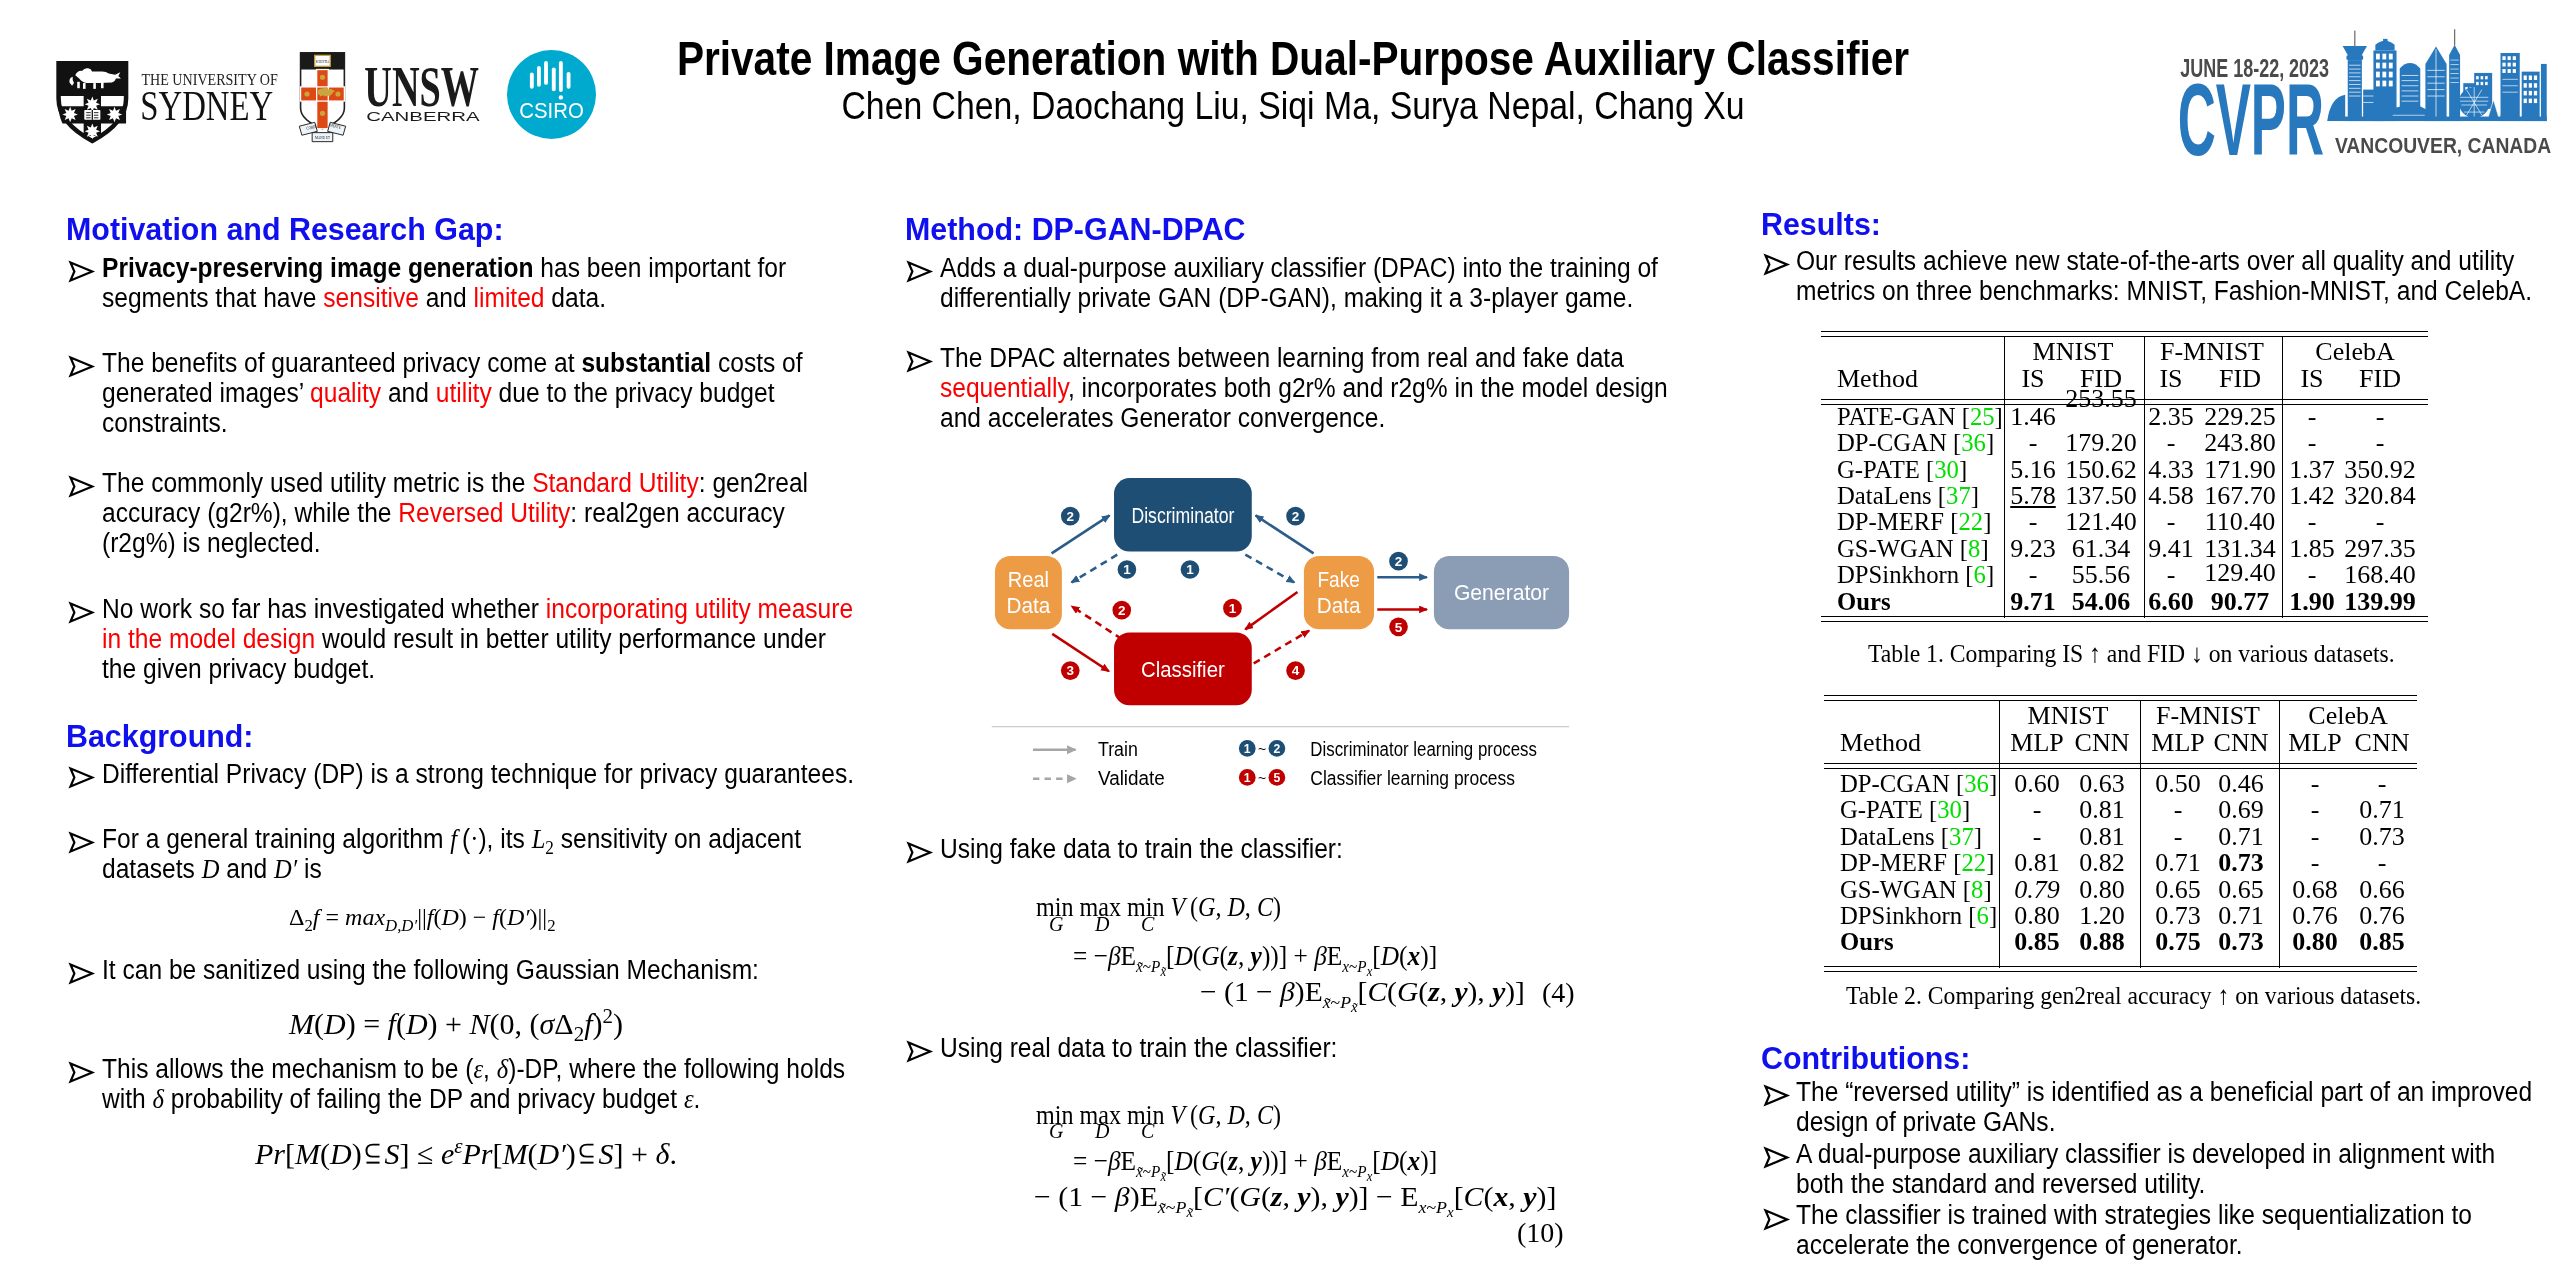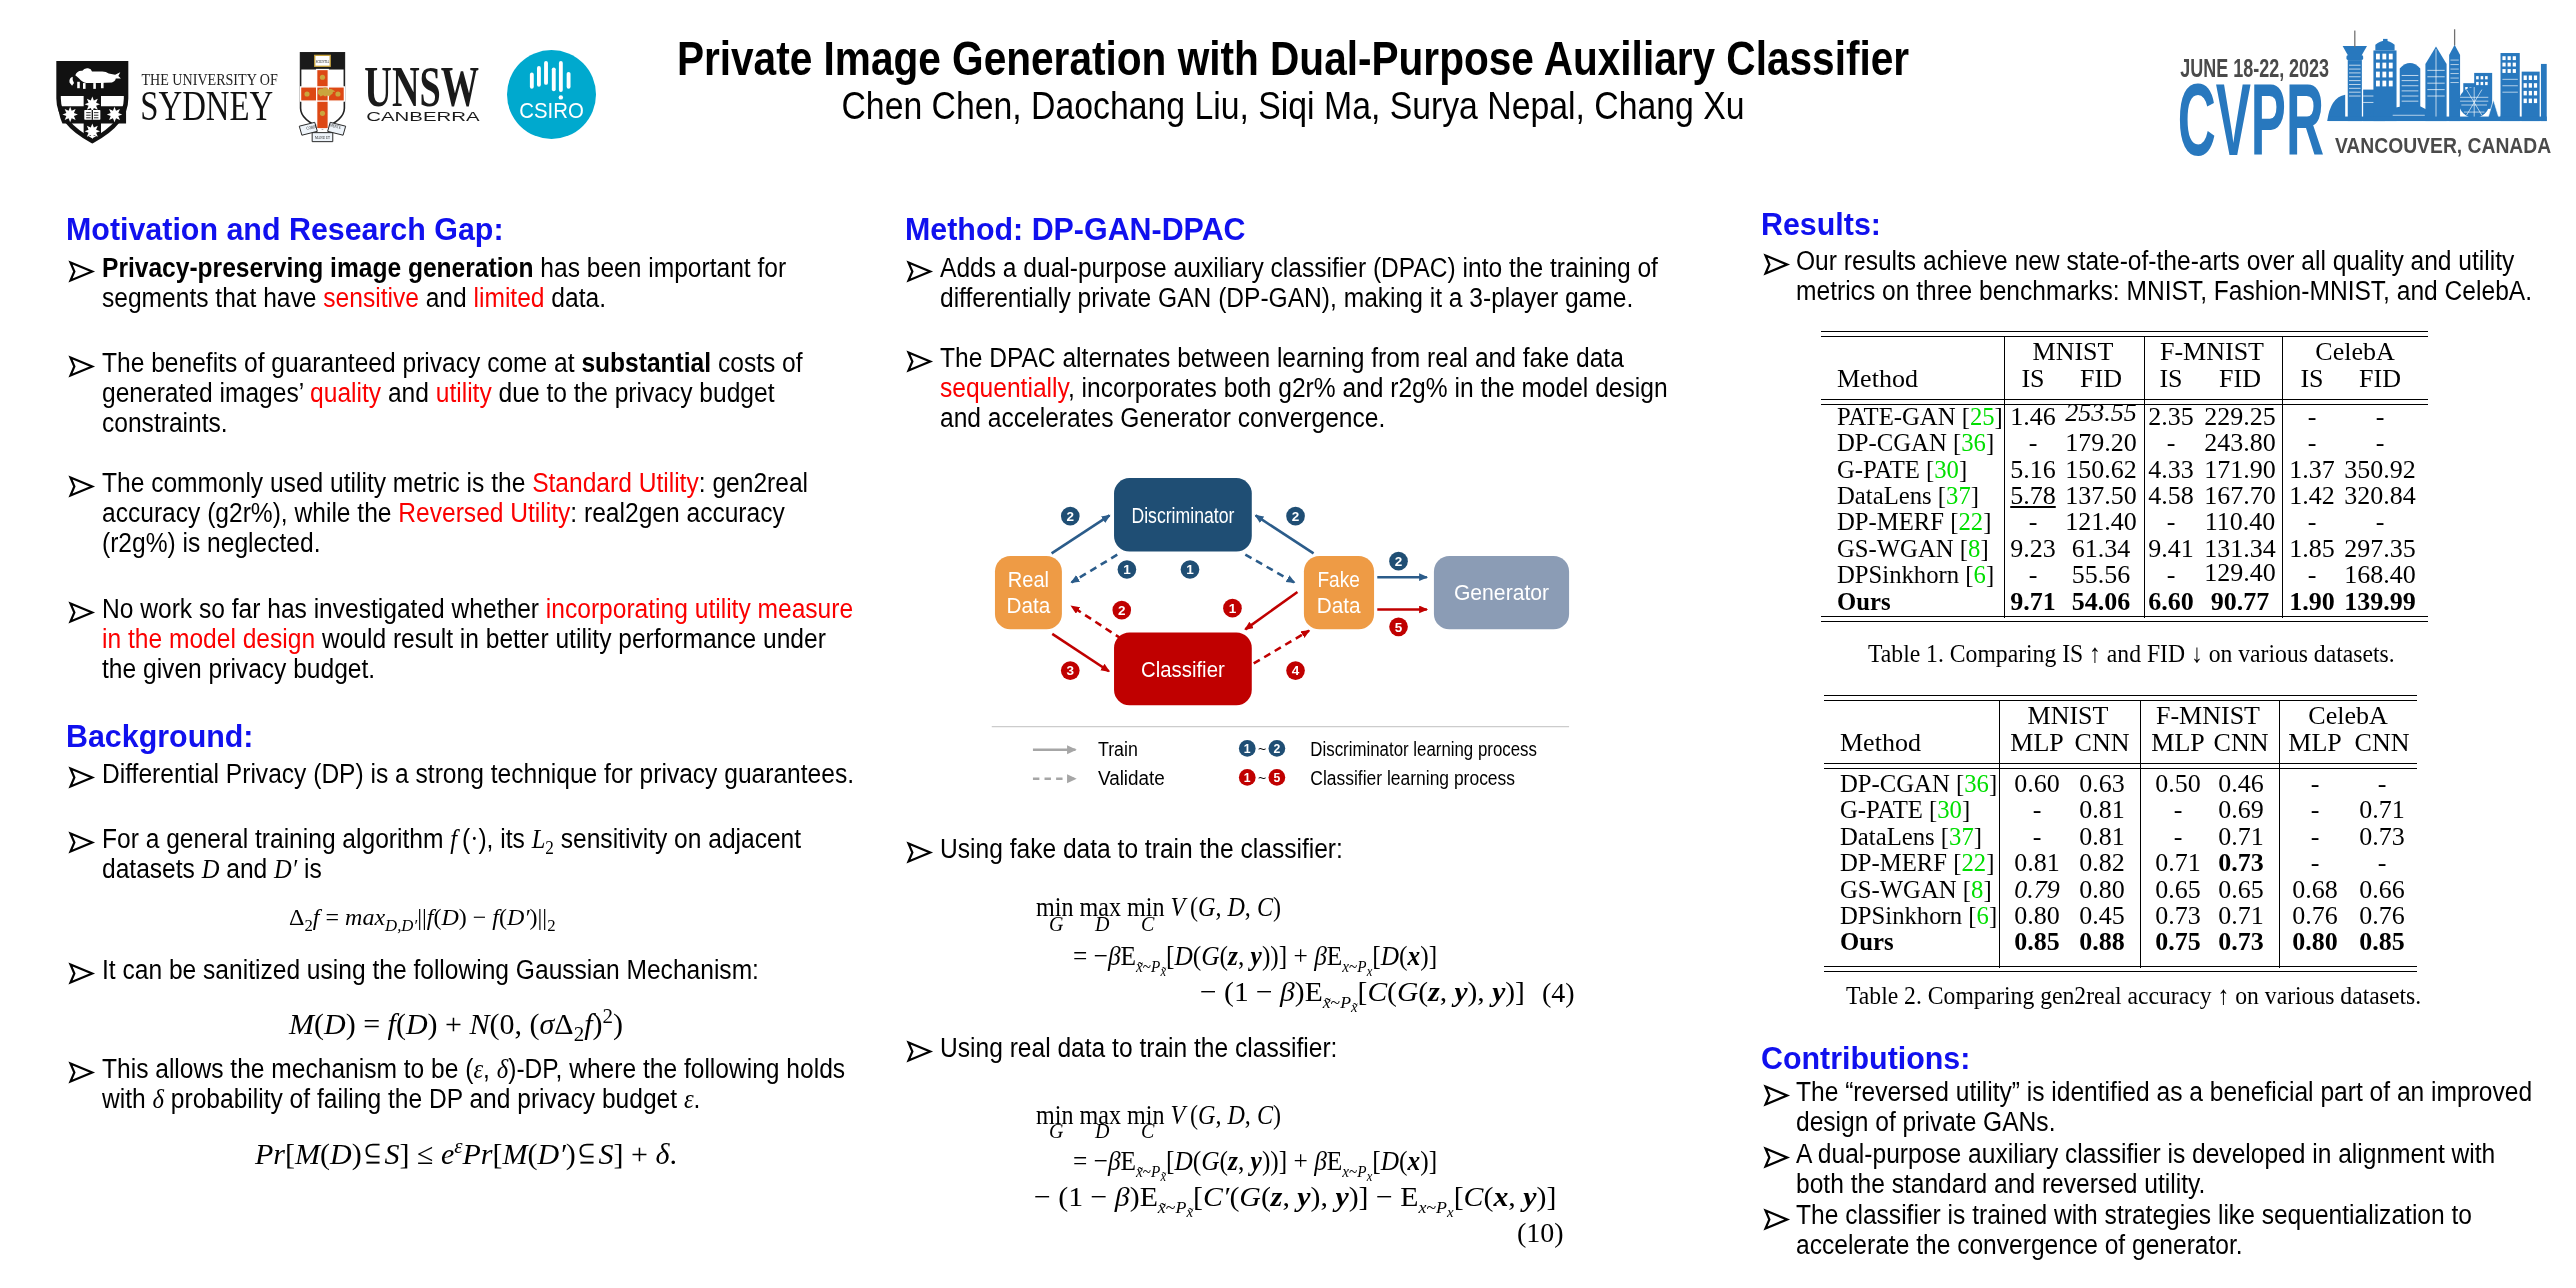--- a/index.html
+++ b/index.html
@@ -458,21 +458,21 @@
   <span class="ts tc" style="left:534px;top:8.4px;">CelebA</span>
   <span class="ts" style="left:16px;top:35px;">Method</span>
   <span class="ts tc" style="left:212px;top:35px;">IS</span>
     <span class="ts tc" style="left:280px;top:35px;">FID</span>
   <span class="ts tc" style="left:350px;top:35px;">IS</span>
     <span class="ts tc" style="left:419px;top:35px;">FID</span>
   <span class="ts tc" style="left:491px;top:35px;">IS</span>
     <span class="ts tc" style="left:559px;top:35px;">FID</span>
   <span class="ts m" style="left:16px;top:73px;">PATE-GAN [<span class="g">25</span>]</span>
     <span class="ts tc" style="left:212px;top:73px;">1.46</span>
-    <span class="ts tc" style="left:280px;top:69px;font-style:italic;">253.55</span>
+    <span class="ts tc" style="left:280px;top:55px;">253.55</span>
     <span class="ts tc" style="left:350px;top:73px;">2.35</span>
     <span class="ts tc" style="left:419px;top:73px;">229.25</span>
     <span class="ts tc" style="left:491px;top:73px;">-</span>
     <span class="ts tc" style="left:559px;top:73px;">-</span>
   <span class="ts m" style="left:16px;top:99px;">DP-CGAN [<span class="g">36</span>]</span>
     <span class="ts tc" style="left:212px;top:99px;">-</span>
     <span class="ts tc" style="left:280px;top:99px;">179.20</span>
     <span class="ts tc" style="left:350px;top:99px;">-</span>
     <span class="ts tc" style="left:419px;top:99px;">243.80</span>
     <span class="ts tc" style="left:491px;top:99px;">-</span>
@@ -572,21 +572,21 @@
     <span class="ts tc" style="left:558px;top:155px;">-</span>
   <span class="ts m" style="left:16px;top:182px;">GS-WGAN [<span class="g">8</span>]</span>
     <span class="ts tc" style="left:213px;top:182px;font-style:italic;">0.79</span>
     <span class="ts tc" style="left:278px;top:182px;">0.80</span>
     <span class="ts tc" style="left:354px;top:182px;">0.65</span>
     <span class="ts tc" style="left:417px;top:182px;">0.65</span>
     <span class="ts tc" style="left:491px;top:182px;">0.68</span>
     <span class="ts tc" style="left:558px;top:182px;">0.66</span>
   <span class="ts m" style="left:16px;top:208px;">DPSinkhorn [<span class="g">6</span>]</span>
     <span class="ts tc" style="left:213px;top:208px;">0.80</span>
-    <span class="ts tc" style="left:278px;top:208px;">0.45</span>
+    <span class="ts tc" style="left:278px;top:208px;">1.20</span>
     <span class="ts tc" style="left:354px;top:208px;">0.73</span>
     <span class="ts tc" style="left:417px;top:208px;">0.71</span>
     <span class="ts tc" style="left:491px;top:208px;">0.76</span>
     <span class="ts tc" style="left:558px;top:208px;">0.76</span>
   <span class="ts b m" style="left:16px;top:234px;">Ours</span>
     <span class="ts tc b" style="left:213px;top:234px;">0.85</span>
     <span class="ts tc b" style="left:278px;top:234px;">0.88</span>
     <span class="ts tc b" style="left:354px;top:234px;">0.75</span>
     <span class="ts tc b" style="left:417px;top:234px;">0.73</span>
     <span class="ts tc b" style="left:491px;top:234px;">0.80</span>

